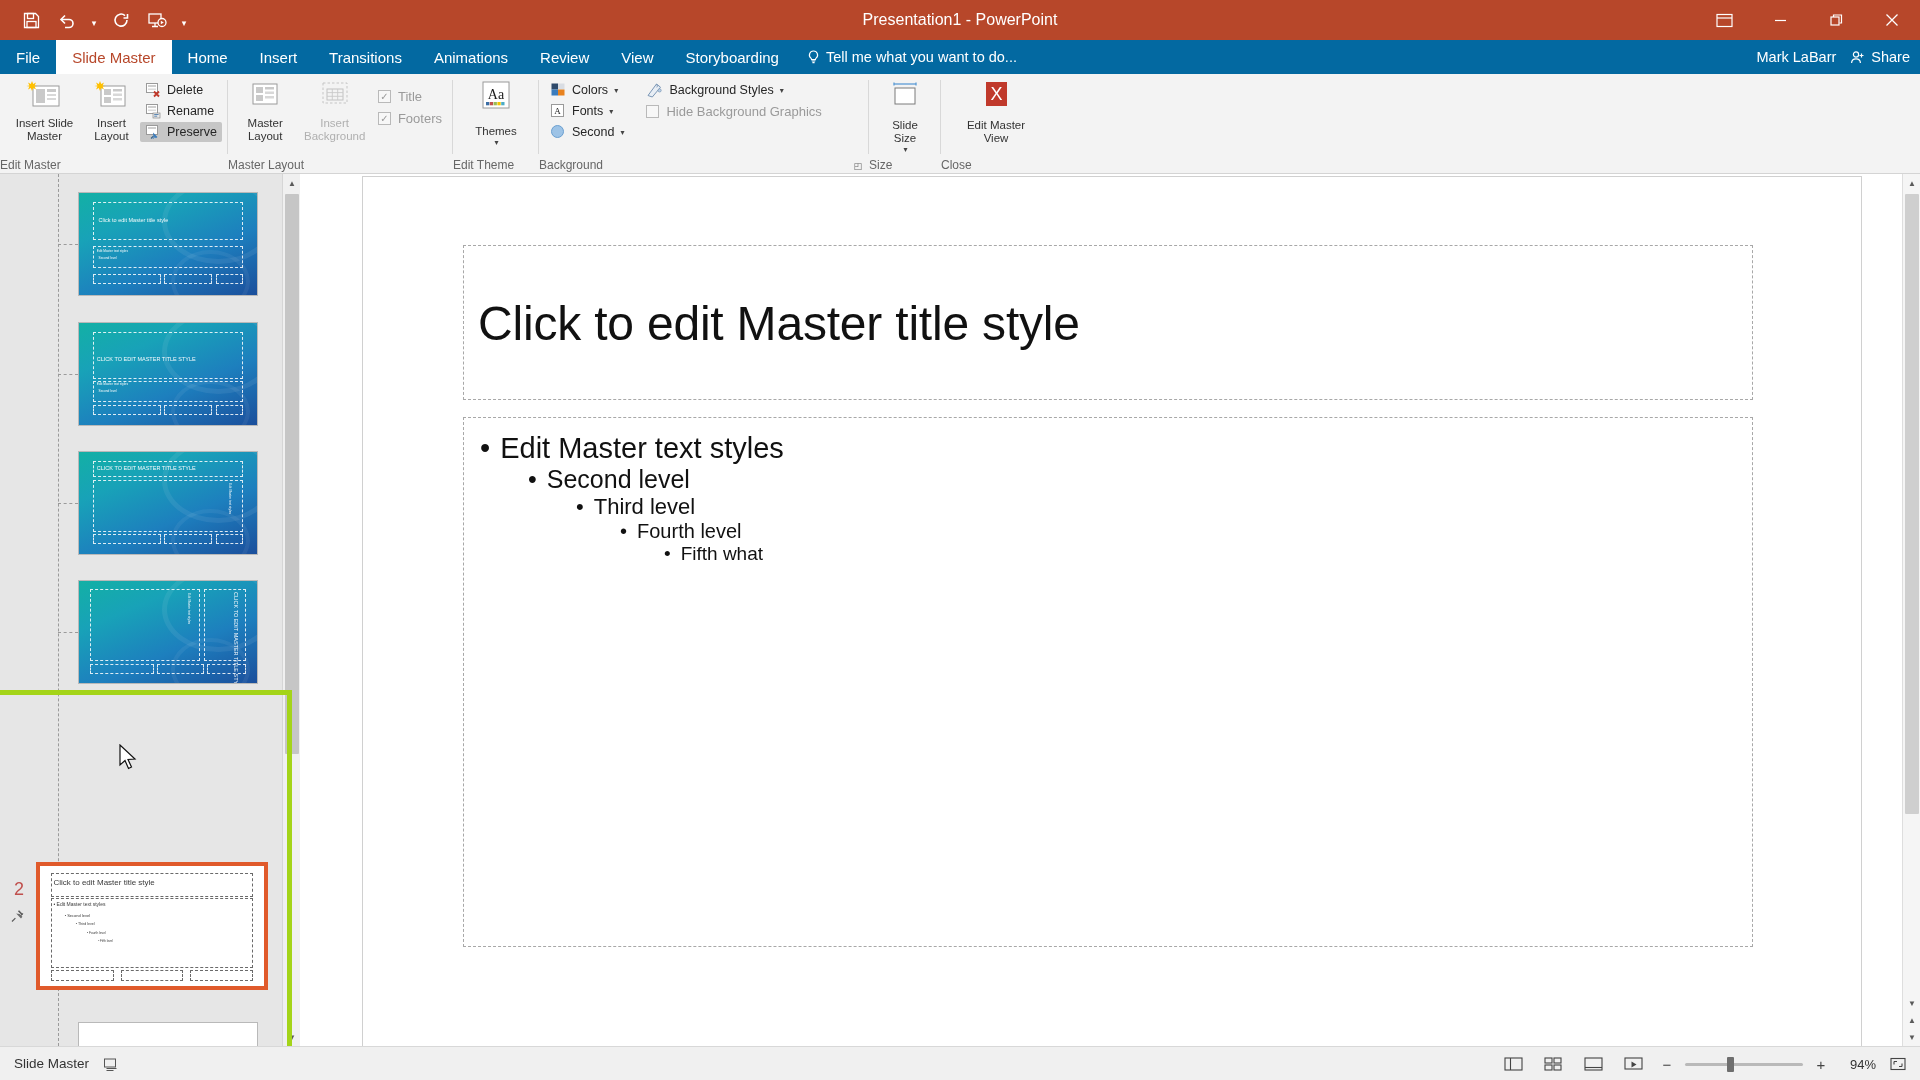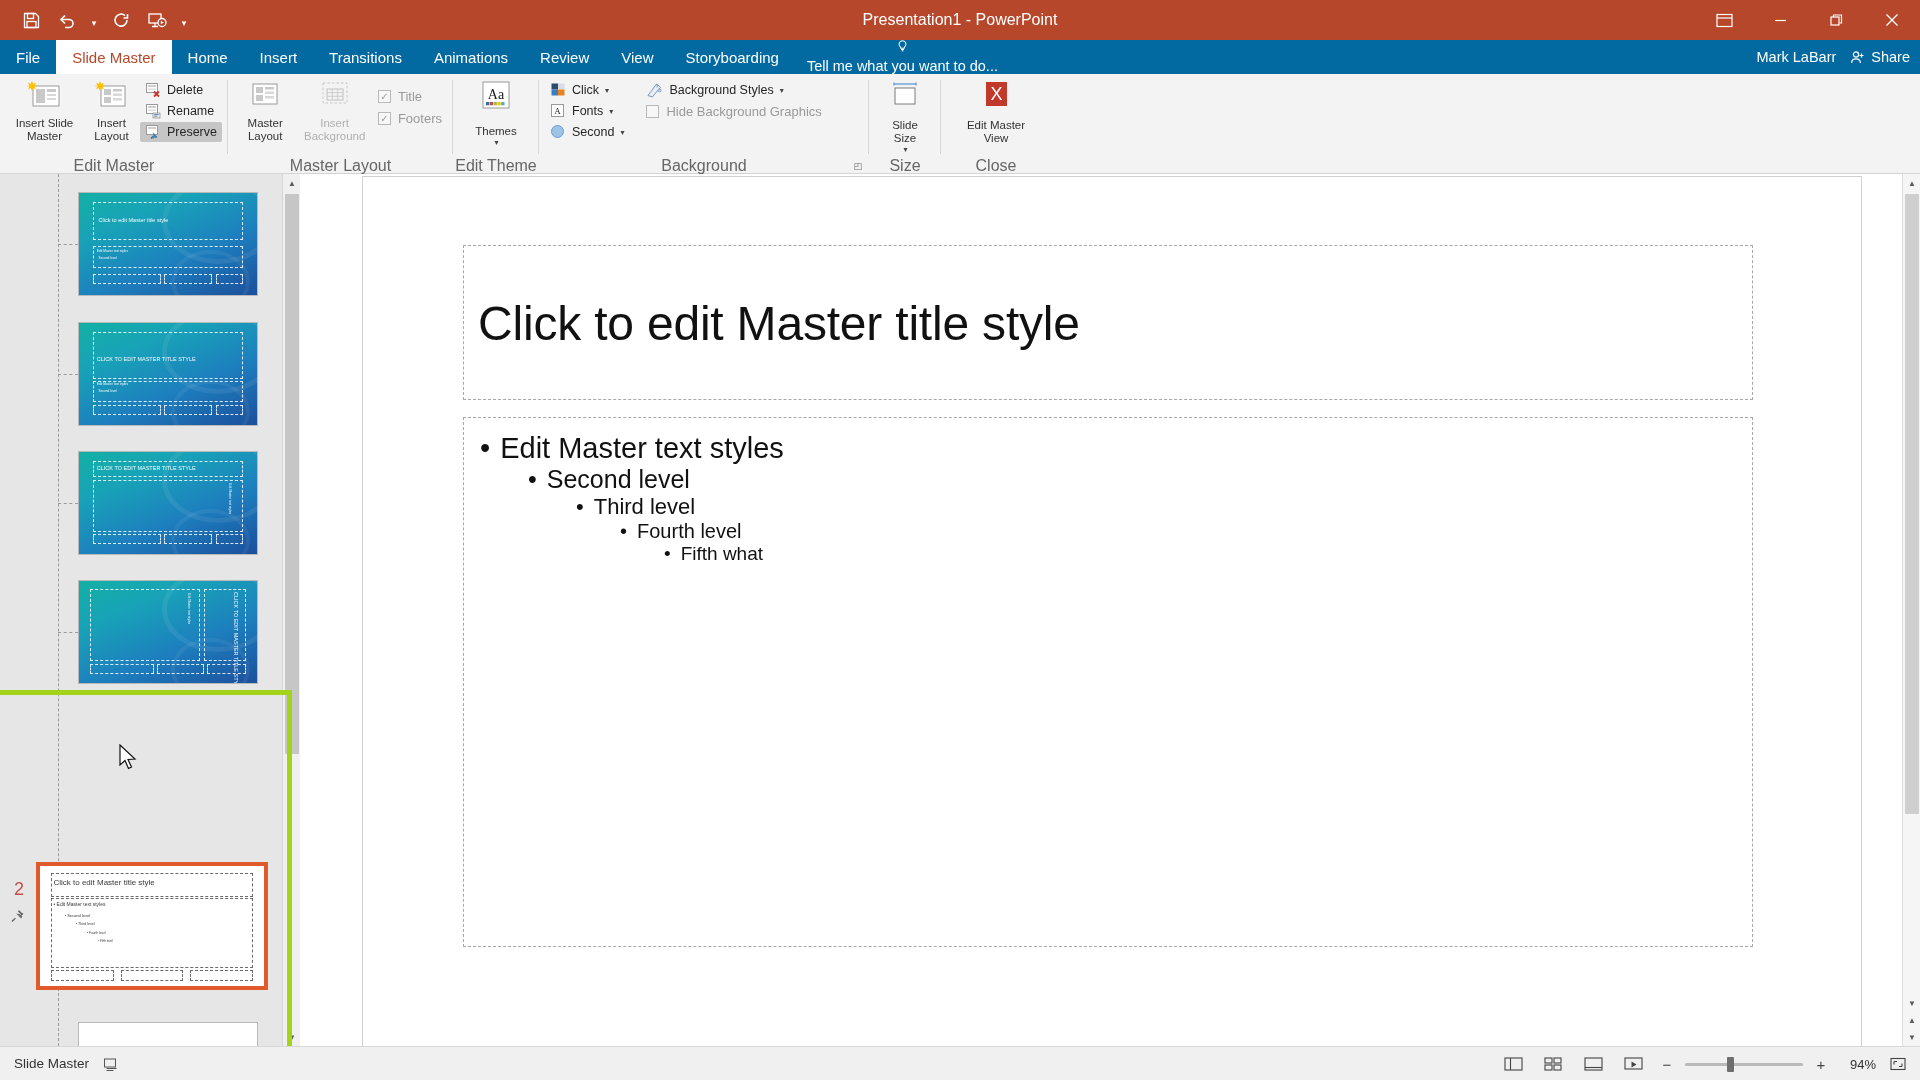--- a/index.html
+++ b/index.html
@@ -40,38 +40,38 @@
     height: 34px; background: #0369a1; display: flex; align-items: center;
     position: relative; flex: 0 0 34px;
   }
   .tab {
     height: 34px; padding: 0 16px; display: flex; align-items: center;
     color: #fff; font-size: 15px; cursor: pointer; white-space: nowrap;
   }
   .tab.active { background: #fff; color: #b7472a; }
   .tellme {
     display: flex; align-items: center; gap: 6px; padding: 0 12px;
-    color: #fff; font-size: 14.5px; height: 34px; cursor: pointer; white-space: nowrap; flex-direction: column;
+    color: #fff; font-size: 14.5px; height: 34px; cursor: pointer; white-space: nowrap;
   }
   .tb-right {
     position: absolute; right: 10px; top: 0; height: 34px;
     display: flex; align-items: center; gap: 14px;
   }
   .user { color: #fff; font-size: 14.5px; }
   .share { color: #fff; font-size: 14.5px; display: flex; align-items: center; gap: 6px; cursor: pointer; }
 
   
   .ribbon {
     height: 100px; background: #f3f3f3; border-bottom: 1px solid #d4d4d4;
     display: flex; position: relative; flex: 0 0 100px;
   }
   .rgroup { position: relative; display: flex; flex-direction: column; height: 100px; }
   .rgroup-body { flex: 1; display: flex; align-items: flex-start; padding: 4px 6px 0 6px; }
   .rgroup-label {
-    height: 17px; font-size: 16px; color: #666; text-align: center;
+    height: 17px; font-size: 12px; color: #666; 
     line-height: 17px; position: relative;
   }
   .rgroup::after {
     content: ""; position: absolute; right: 0; top: 6px; bottom: 20px; width: 1px; background: #d8d8d8;
   }
   .rgroup:last-child::after { display: none; }
 
   .bigbtn {
     display: flex; flex-direction: column; align-items: center; justify-content: flex-start;
     padding: 2px 6px; cursor: pointer; min-width: 52px;
@@ -443,21 +443,21 @@
     <div class="rgroup" style="width:330px">
       <div class="rgroup-body" style="gap:2px">
         <div class="smallcol">
           <div class="smallbtn">
             <svg width="17" height="16" viewBox="0 0 17 16">
               <rect x="1.5" y="1.5" width="6.5" height="6" fill="#2e4a6b"></rect>
               <rect x="8" y="1.5" width="6.5" height="6" fill="#d9dde3"></rect>
               <rect x="1.5" y="7.5" width="6.5" height="6" fill="#3a7cbd"></rect>
               <rect x="8" y="7.5" width="6.5" height="6" fill="#e8821e"></rect>
             </svg>
-            <span>Click</span>
+            <span>Colors</span>
             <span class="caret">▾</span>
           </div>
           <div class="smallbtn">
             <svg width="17" height="16" viewBox="0 0 17 16">
               <rect x="1.5" y="1.5" width="12" height="12" fill="#fff" stroke="#9a9a9a"></rect>
               <text x="7.5" y="11" font-size="9" text-anchor="middle" fill="#1a1a1a" font-family="Liberation Serif, serif">A</text>
             </svg>
             <span>Fonts</span>
             <span class="caret">▾</span>
           </div>

